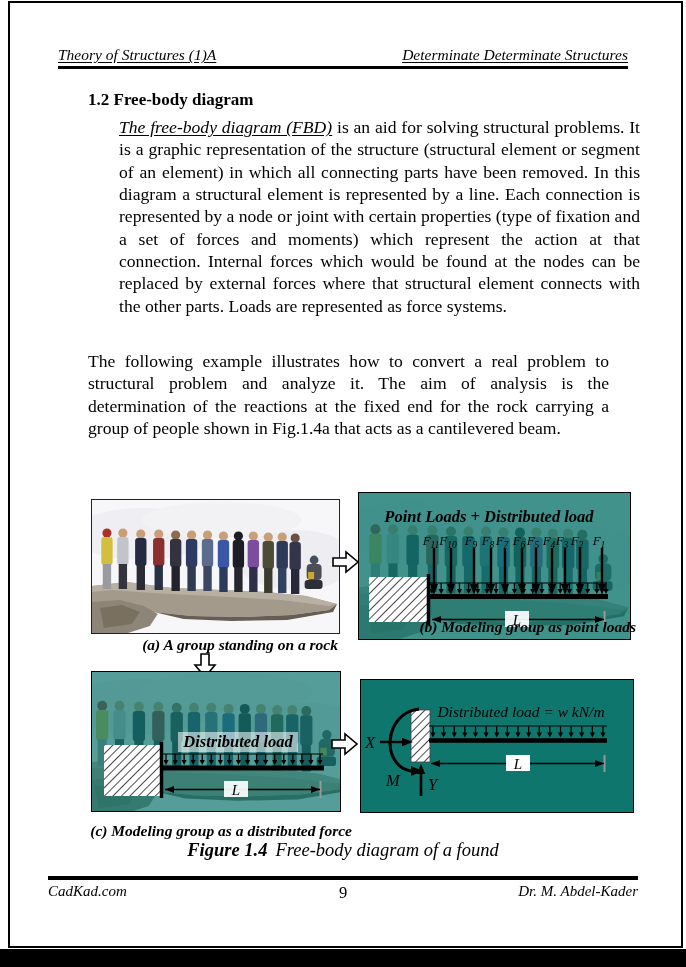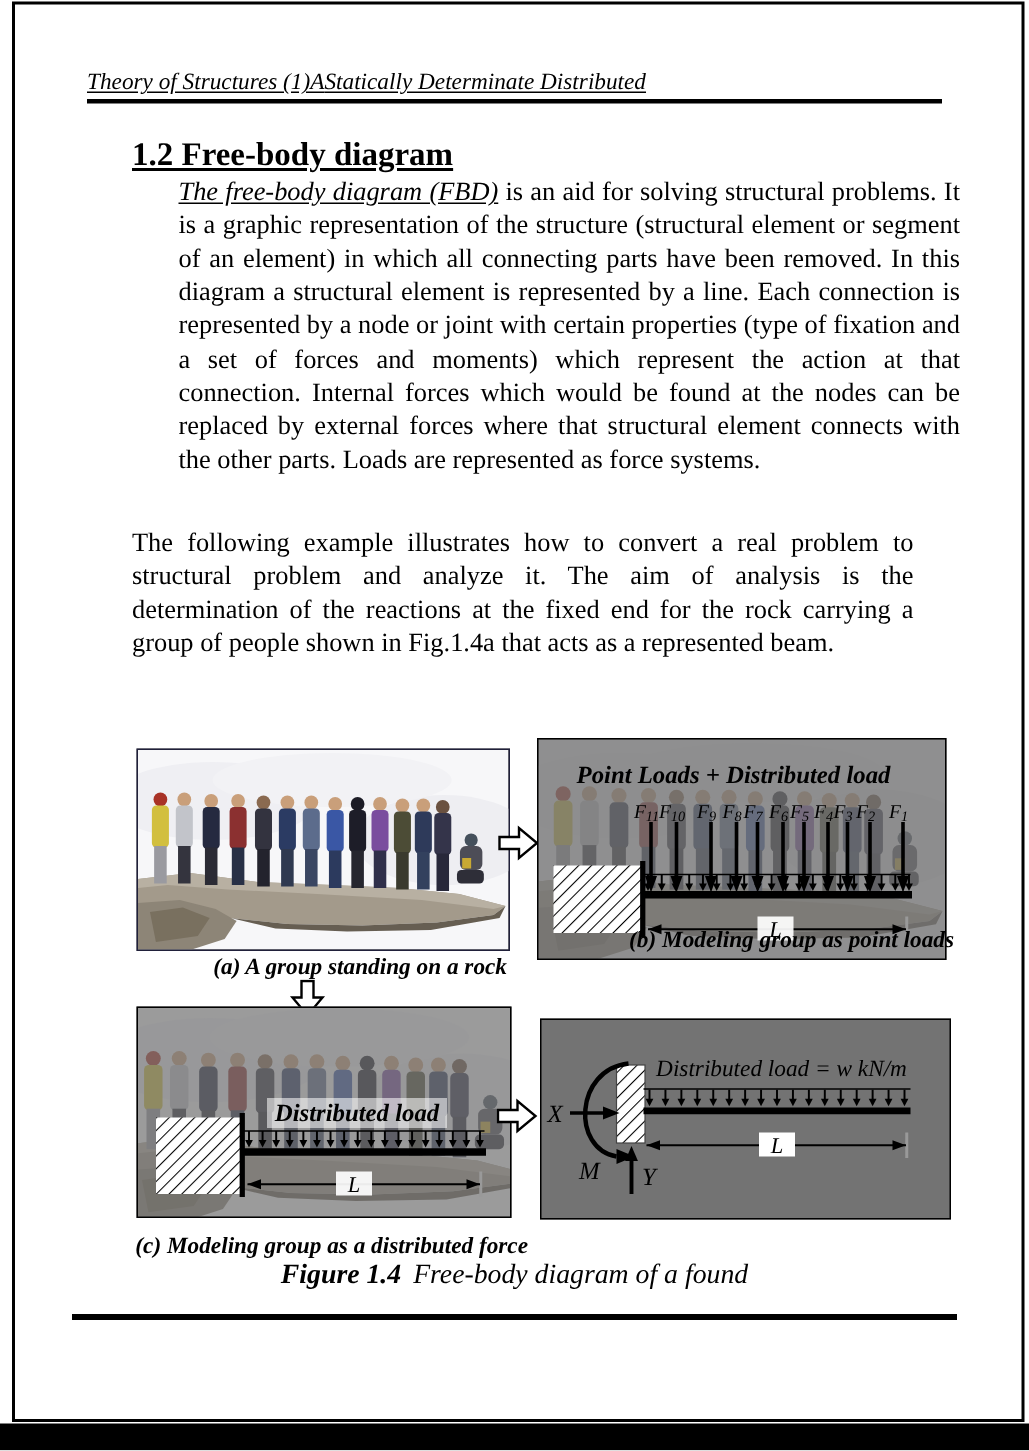--- a/index.html
+++ b/index.html
@@ -1,28 +1,28 @@
 <!DOCTYPE html>
 <html><head>
 <meta charset="utf-8">
 <style>
   html,body{margin:0;padding:0;background:#fff;}
   .page{position:relative;width:686px;height:967px;background:#fff;overflow:hidden;
         font-family:"Liberation Serif","DejaVu Serif",serif;color:#000;}
   .frame{position:absolute;left:8px;top:1px;right:3px;bottom:19px;border:2px solid #000;pointer-events:none;}
   .bottom-bar{position:absolute;left:0;right:0;bottom:0;height:18px;background:#000;}
-  .header{position:absolute;left:58px;top:46px;width:570px;display:flex;
+  .header{position:absolute;left:58px;top:46px;width:570px;display:flex;justify-content:space-between;
           border-bottom:3.5px solid #000;padding-bottom:2px;font-style:italic;font-size:15.5px;}
   .header span{text-decoration:underline;text-underline-offset:2px;}
-  .sec-heading{position:absolute;left:88px;top:90px;font-weight:bold;font-size:22px;text-decoration:underline;text-underline-offset:2px;}
+  .sec-heading{position:absolute;left:88px;top:90px;font-weight:bold;font-size:17px;text-underline-offset:2px;}
   .para{position:absolute;left:88px;width:521px;margin:0;font-size:17.6px;line-height:22.35px;text-align:justify;}
   #para1{top:116px;margin-left:31px;}
   #para2{top:350px;}
   .para .lead{font-style:italic;text-decoration:underline;text-underline-offset:2px;}
-  .figbox{position:absolute;background:#737373;overflow:hidden;}
+  .figbox{position:absolute;background:#0f766e;overflow:hidden;}
   #boxa{left:91px;top:499px;width:247px;height:133px;border:1px solid #20203a;}
   #boxb{left:358px;top:492px;width:271px;height:146px;border:1.5px solid #000;}
   #boxc{left:91px;top:671px;width:248px;height:139px;border:1.5px solid #000;}
   #boxd{left:360px;top:679px;width:272px;height:132px;border:1.5px solid #000;}
   .subcap{position:absolute;text-align:right;font-weight:bold;font-style:italic;font-size:15.5px;}
   #capa{left:91px;top:636px;width:247px;}
   #capb{left:352px;top:618px;width:284px;}
   #capc{left:78px;top:822px;width:274px;}
   #capd{left:348px;top:817px;width:272px;}
   .connector{position:absolute;}
@@ -153,28 +153,28 @@
           </g>
       </g>
     </defs>
   </svg>
 
   <div class="frame"></div>
   <div class="bottom-bar"></div>
 
   <div class="header">
     <span>Theory of Structures (1)A</span>
-    <span>Statically Determinate Distributed</span>
+    <span>Determinate Determinate Structures</span>
   </div>
 
   <div class="sec-heading">1.2 Free-body diagram</div>
 
   <p class="para" id="para1"><span class="lead">The free-body diagram (FBD)</span><span> is an aid for solving structural problems. It is a graphic representation of the structure (structural element or segment of an element) in which all connecting parts have been removed. In this diagram a structural element is represented by a line. Each connection is represented by a node or joint with certain properties (type of fixation and a set of forces and moments) which represent the action at that connection. Internal forces which would be found at the nodes can be replaced by external forces where that structural element connects with the other parts. Loads are represented as force systems.</span></p>
 
-  <p class="para" id="para2">The following example illustrates how to convert a real problem to structural problem and analyze it. The aim of analysis is the determination of the reactions at the fixed end for the rock carrying a group of people shown in Fig.1.4a that acts as a represented beam.</p>
+  <p class="para" id="para2">The following example illustrates how to convert a real problem to structural problem and analyze it. The aim of analysis is the determination of the reactions at the fixed end for the rock carrying a group of people shown in Fig.1.4a that acts as a cantilevered beam.</p>
 
   <div class="figbox" id="boxa">
     <svg width="247" height="133" viewBox="0 0 248 133" preserveAspectRatio="none">
       <use href="#ppl" xlink:href="#ppl"></use>
     </svg>
   </div>
   <div class="subcap" id="capa">(a) A group standing on a rock</div>
 
   <svg class="connector" id="arr-ab" width="28" height="26" viewBox="0 0 28 26">
     <polygon points="1,9 14,9 14,3 26,13 14,23 14,17 1,17" fill="#fff" stroke="#000" stroke-width="1.6"></polygon>
@@ -334,14 +334,19 @@
       <rect x="145" y="75" width="24" height="16" fill="#fff"></rect>
       <text class="dimtxt" x="157" y="88.5">L</text>
     </svg>
   </div>
 
   <div class="figcap">
     <span class="fl">Figure 1.4</span><span>Free-body diagram of a found</span>
   </div>
 
   <div class="footer-line"></div>
+  <div class="footer">
+    <span>CadKad.com</span>
+    <span class="pg">9</span>
+    <span>Dr. M. Abdel-Kader</span>
+  </div>
 
 </div>
 
 </body></html>

